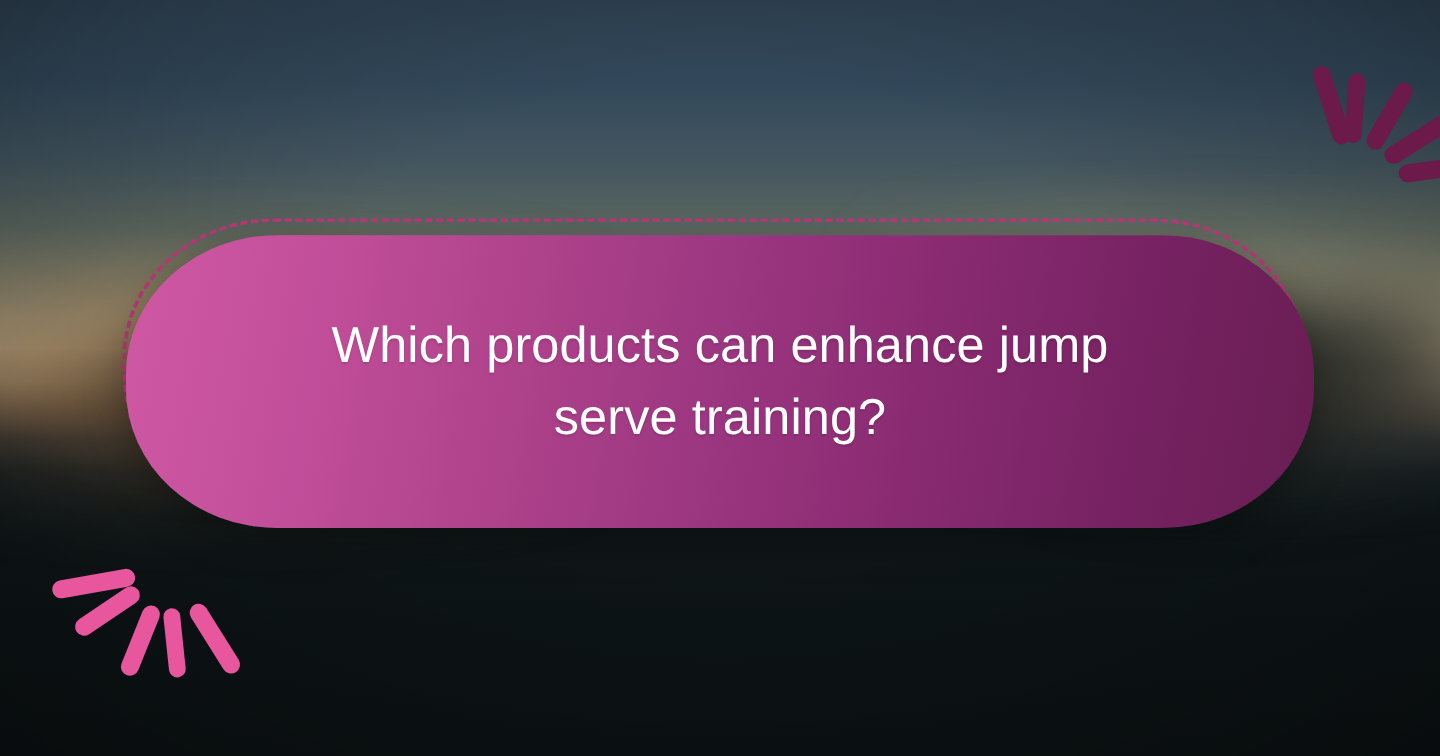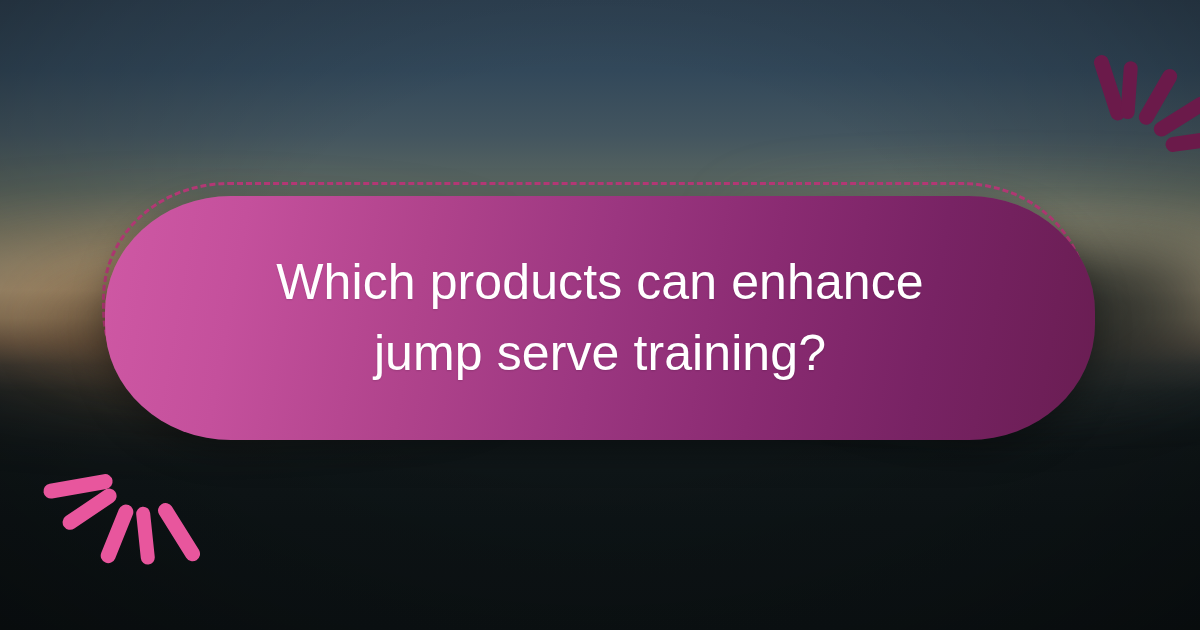--- a/index.html
+++ b/index.html
@@ -158,21 +158,21 @@
         #782364 82%,
         #691d52 100%);
     box-shadow: 0 10px 34px rgba(0,0,0,0.34);
     display: flex;
     align-items: center;
     justify-content: center;
   }
 
   .card-text {
     color: #ffffff;
-    font-size: 50px;
+    font-size: 42px;
     font-weight: 400;
     line-height: 1.42;
     text-align: center;
     letter-spacing: 0.1px;
     max-width: 700px;
     padding: 0 40px;
     text-shadow: 0 1px 2px rgba(0,0,0,0.13);
   }
 </style>
 </head>

